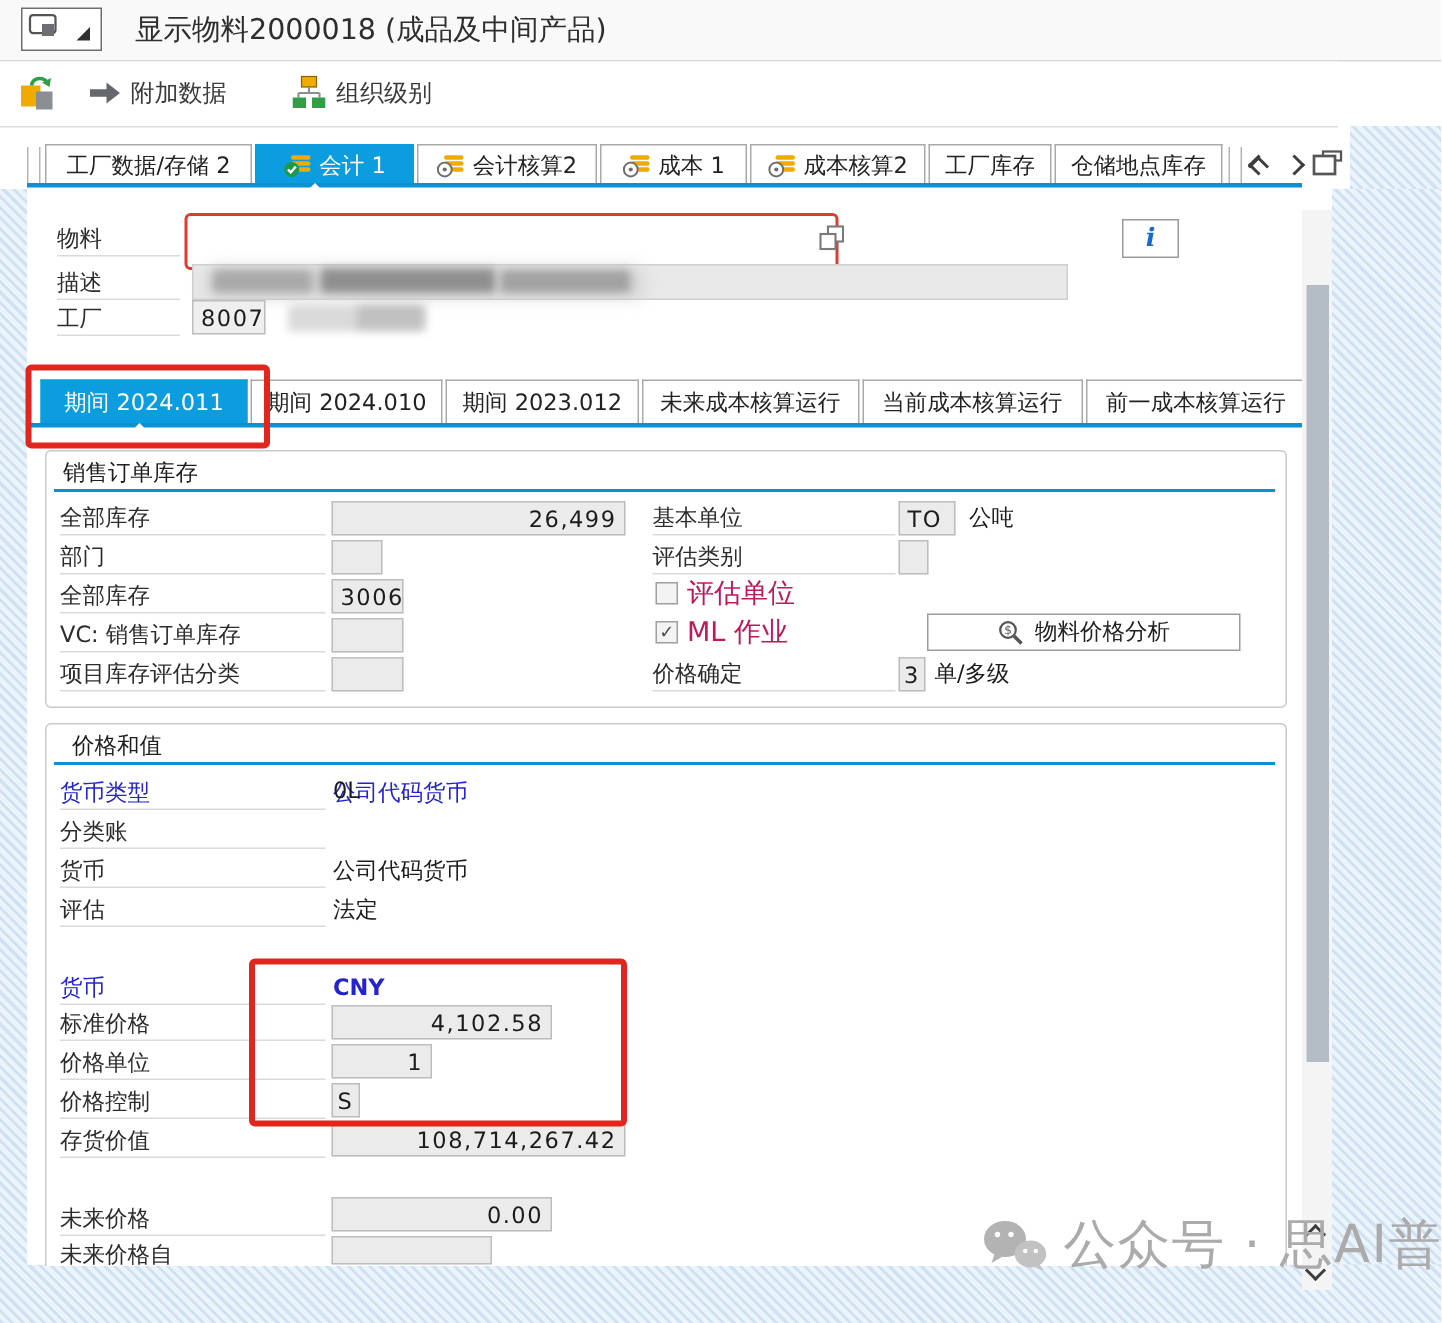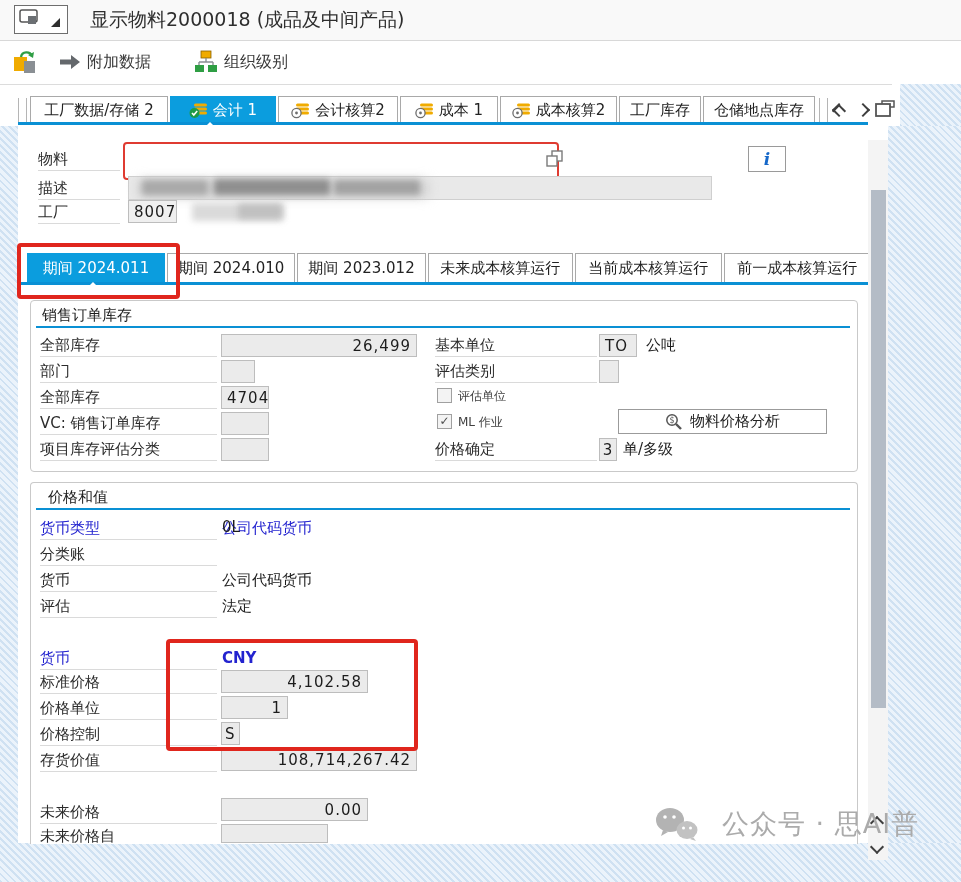--- a/index.html
+++ b/index.html
@@ -27,37 +27,37 @@
   .fld{position:absolute;height:23px;background:#ebebeb;border:1px solid #bdbdbd;font-size:15px;letter-spacing:1px;color:#1c1c1c;
        display:flex;align-items:center;padding:0 5px;box-sizing:border-box;white-space:nowrap;}
   .fld.r{justify-content:flex-end;}
   .txt{position:absolute;font-size:15px;color:#1c1c1c;line-height:23px;white-space:nowrap;}
   .blue{color:#2323cf;}
   .gbox{position:absolute;border:1px solid #c9c9c9;border-radius:4px;background:#fff;}
   .gtitle{position:absolute;font-size:15px;color:#1d1d1d;white-space:nowrap;}
   .gline{position:absolute;height:2px;background:#0a90d4;}
   .cb{position:absolute;width:15px;height:15px;border:1px solid #a0a0a0;background:#f3f3f3;box-sizing:border-box;
       font-size:12px;line-height:13px;color:#4c4c4c;text-align:center;}
-  .cblabel{position:absolute;font-size:12px;color:#404040;line-height:18px;white-space:nowrap;text-align:center;}
+  .cblabel{position:absolute;font-size:18px;color:#be185d;line-height:18px;white-space:nowrap;text-align:center;}
   .btn{position:absolute;height:25px;border:1px solid #9b9b9b;background:#fff;display:flex;align-items:center;justify-content:center;
        gap:7px;font-size:15px;color:#222;box-sizing:border-box;cursor:default;white-space:nowrap;}
   .redbox{position:absolute;border:4px solid #e0261d;border-radius:4px;pointer-events:none;background:transparent;}
   .redbox.thin{border-width:2px;border-color:#df3b31;}
   .blur{position:absolute;filter:blur(3px);border-radius:2px;}
   
   .sb-track{position:absolute;left:868px;top:140px;width:20px;height:720px;background:#f4f4f4;}
   .sb-thumb{position:absolute;left:871px;top:190px;width:15px;height:518px;background:#b4bcc6;}
   .chev{position:absolute;width:8px;height:8px;border-left:2px solid #3e3e3e;border-bottom:2px solid #3e3e3e;}
   .chev.up{transform:rotate(135deg);}
   .chev.down{transform:rotate(-45deg);}
   .infobtn{position:absolute;left:748px;top:146px;width:38px;height:26px;background:#fff;border:1px solid #9a9a9a;
            box-sizing:border-box;display:flex;align-items:center;justify-content:center;}
   .infobtn span{font-family:"DejaVu Serif","Liberation Serif",serif;font-style:italic;font-weight:bold;font-size:17px;color:#1668c9;}
   .watermark{position:absolute;left:655px;top:806px;display:flex;align-items:center;gap:10px;color:#ababab;z-index:30;}
-  .watermark .wm-text{font-size:27px;letter-spacing:1px;white-space:nowrap;margin-left:13px;}
+  .watermark .wm-text{font-size:35px;letter-spacing:1px;white-space:nowrap;}
   .matval{font-size:17px;letter-spacing:0;}
 </style>
 </head>
 <body>
 
 <div id="stage">
 
   <div class="hatch" style="left:0;top:126px;width:18px;height:756px;"></div>
   <div class="hatch" style="left:888px;top:126px;width:73px;height:756px;"></div>
   <div class="hatch" style="left:0;top:843px;width:961px;height:39px;"></div>
@@ -233,21 +233,21 @@
   <div class="gline" style="left:36px;top:326px;width:814px;"></div>
 
   <div class="lbl" style="left:40px;top:334px;width:177px;">全部库存</div>
   <div class="fld r" style="left:221px;top:334px;width:196px;">
     <span>26,499</span>
   </div>
   <div class="lbl" style="left:40px;top:360px;width:177px;">部门</div>
   <div class="fld" style="left:221px;top:360px;width:34px;"></div>
   <div class="lbl" style="left:40px;top:386px;width:177px;">全部库存</div>
   <div class="fld" style="left:221px;top:386px;width:48px;">
-    <span>4704</span>
+    <span>3006</span>
   </div>
   <div class="lbl" style="left:40px;top:412px;width:177px;">VC: 销售订单库存</div>
   <div class="fld" style="left:221px;top:412px;width:48px;"></div>
   <div class="lbl" style="left:40px;top:438px;width:177px;">项目库存评估分类</div>
   <div class="fld" style="left:221px;top:438px;width:48px;"></div>
 
   <div class="lbl" style="left:435px;top:334px;width:162px;">基本单位</div>
   <div class="fld" style="left:599px;top:334px;width:38px;">
     <span>TO</span>
   </div>

